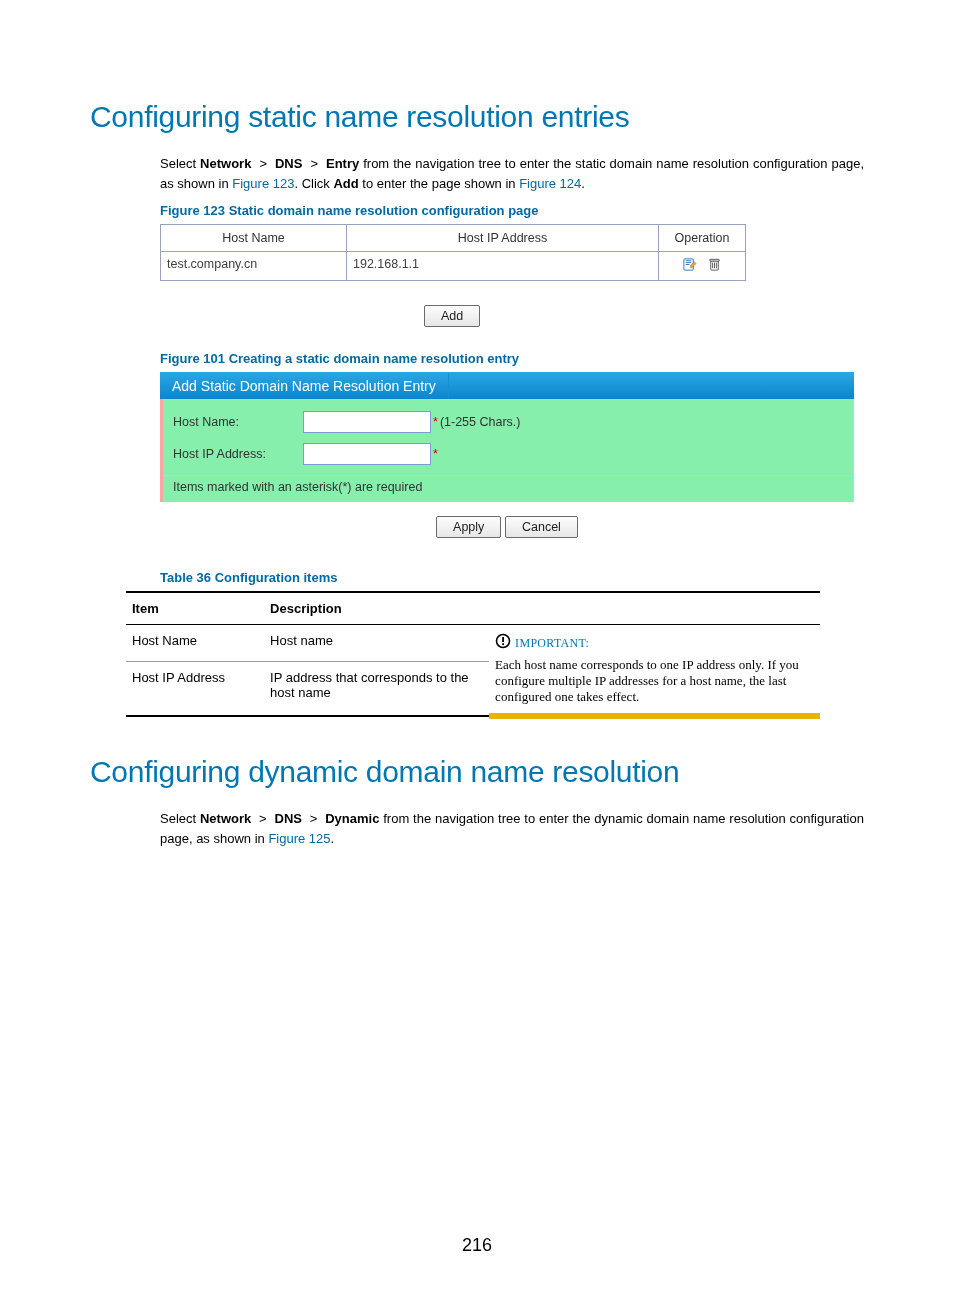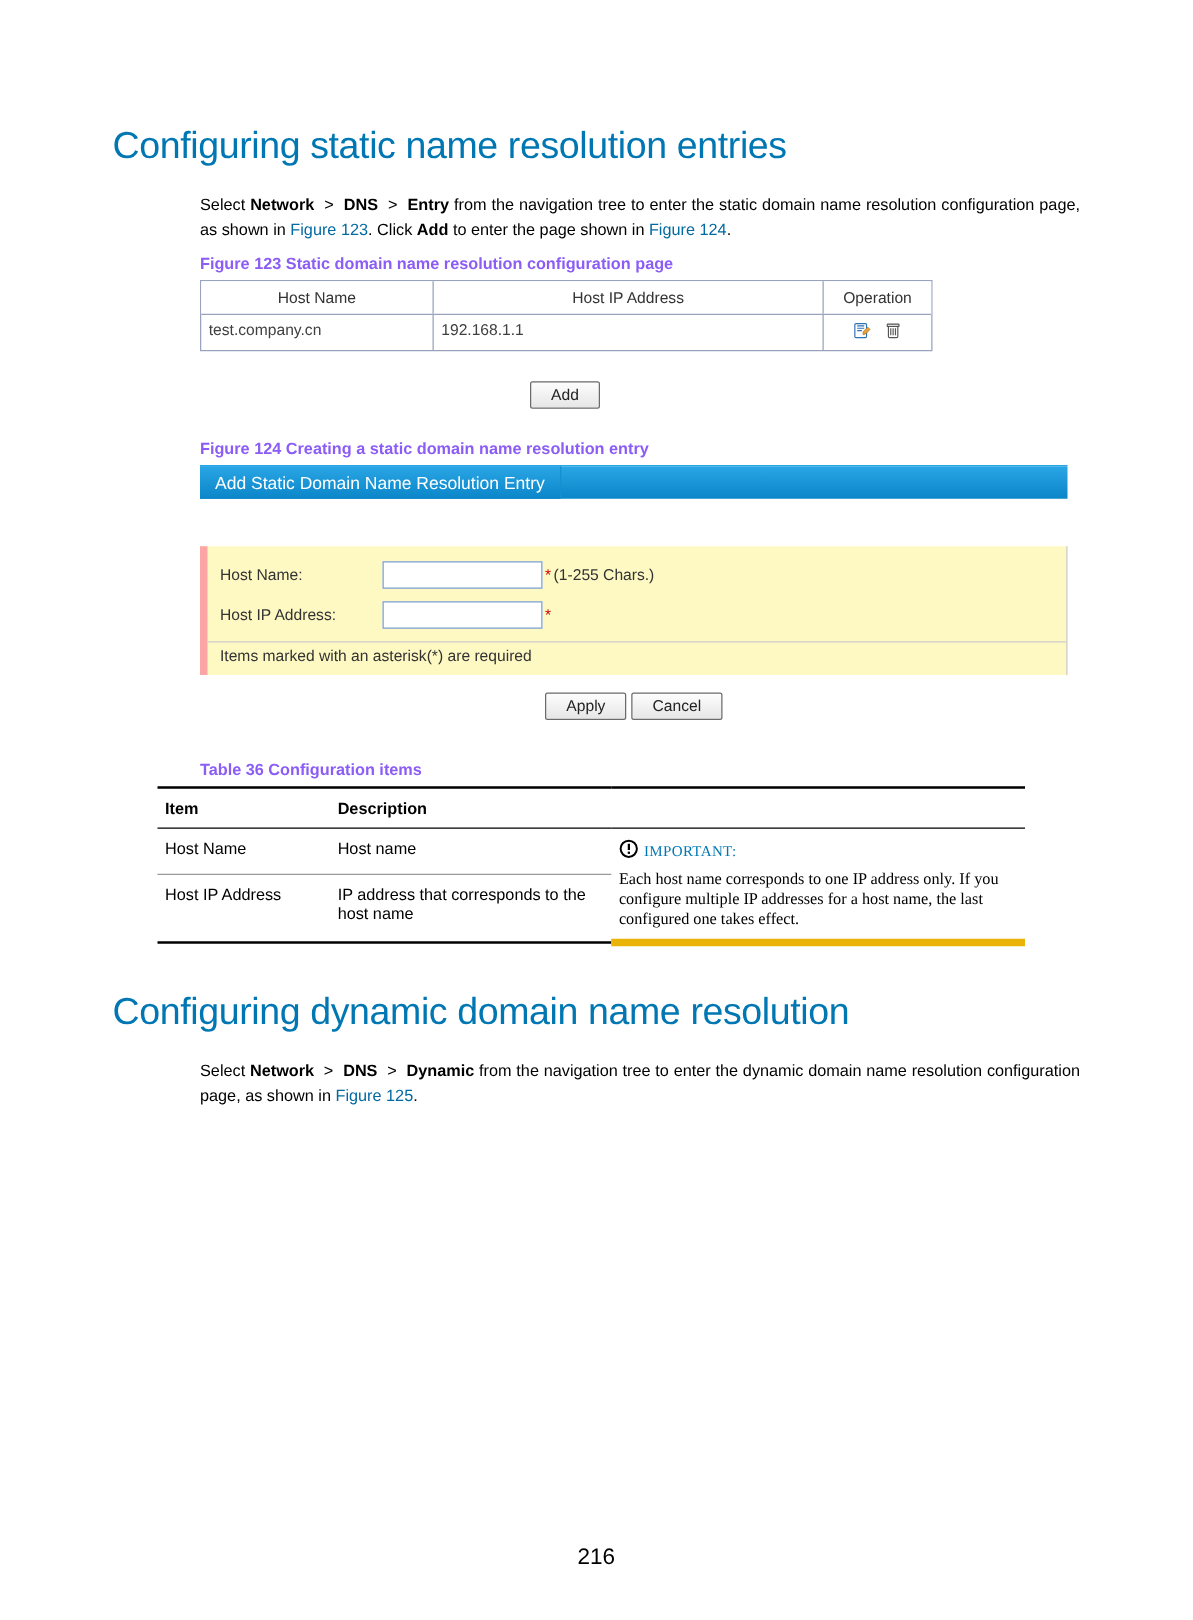--- a/index.html
+++ b/index.html
@@ -27,21 +27,21 @@
   }
   .body-text {
     margin: 0 0 10px 70px;
     line-height: 1.5;
     text-align: justify;
   }
   .body-text b { font-weight: bold; }
   .body-text .gt { padding: 0 4px; }
   a.link { color: #0369a1; text-decoration: none; }
   .figure-caption {
-    color: #8b5cf6;
+    color: #0369a1;
     font-weight: bold;
     margin: 8px 0 6px 70px;
     font-size: 13px;
   }
 
   
   .fig123 {
     margin-left: 70px;
     width: 584px;
     border: 1px solid #9aa3bd;
@@ -100,25 +100,24 @@
     border-top: 1px solid #2aa6e6;
   }
   .fig124 .tab {
     background: linear-gradient(#2aa6e6, #0a86c9);
     color: #fff;
     padding: 5px 12px 5px 12px;
     font-size: 14px;
     border-right: 1px solid #1590cf;
   }
   .fig124 .panel-body {
-    border-left: 6px solid #fca5a5;
+    border-left: 3px solid #fca5a5;
     border-right: 1px solid #ccc;
     padding: 12px 10px 8px 10px;
-    background: #fef9c3;
-    margin-top: 38px;
+    background: #86efac;
   }
   .fig124 .form-row {
     display: flex;
     align-items: center;
     margin-bottom: 10px;
     font-size: 12.5px;
     color: #333;
   }
   .fig124 .form-row .lbl { width: 130px; }
   .fig124 .form-row .inp {
@@ -228,21 +227,21 @@
           </span>
         </span>
       </div>
     </div>
   </div>
 
   <div class="add-btn-wrap">
     <span class="btn">Add</span>
   </div>
 
-  <div class="figure-caption">Figure 124 Creating a static domain name resolution entry</div>
+  <div class="figure-caption">Figure 101 Creating a static domain name resolution entry</div>
 
   <div class="fig124">
     <div class="tabbar">
       <div class="tab">Add Static Domain Name Resolution Entry</div>
     </div>
     <div class="panel-body">
       <div class="form-row">
         <span class="lbl">Host Name:</span>
         <span class="inp host"></span>
         <span class="req">*</span>

